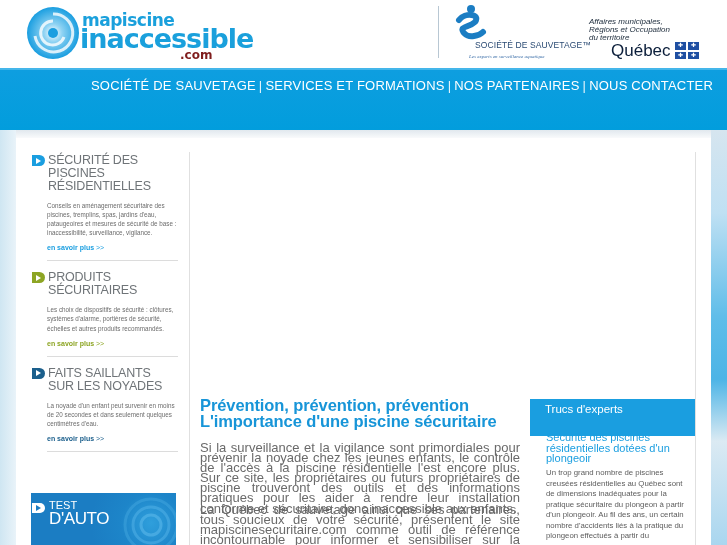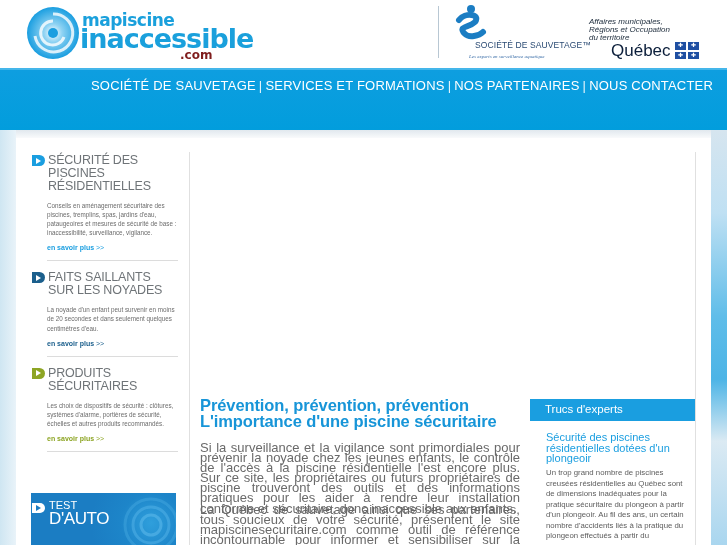--- a/index.html
+++ b/index.html
@@ -149,21 +149,21 @@
   }
   .main-p {
     position: absolute; left: 200px; width: 320px;
     font-size: 13px; line-height: 10.1px; color: #6a6a6a; text-align: justify;
   }
   .p1 { top: 443px; }
   .p2 { top: 505px; }
 
   
   .trucs-head {
-    position: absolute; left: 530px; top: 399px; width: 165px; height: 22px;
+    position: absolute; left: 530px; top: 399px; width: 165px; height: 37px;
     background: #1a9ee0; color: #ffffff; font-size: 11.5px; line-height: 21px; padding-left: 15px;
   }
   .trucs-title {
     position: absolute; left: 546px; top: 432px; width: 145px;
     font-size: 11px; line-height: 10.5px; color: #1a9ee0;
   }
   .trucs-text {
     position: absolute; left: 546px; top: 468px; width: 142px;
     font-size: 7.8px; line-height: 10.5px; color: #5c5c5c;
   }
@@ -247,41 +247,41 @@
         <span>RÉSIDENTIELLES</span>
       </span>
     </div>
     <p class="side-text">Conseils en aménagement sécuritaire des piscines, tremplins, spas, jardins d'eau, pataugeoires et mesures de sécurité de base : inaccessibilité, surveillance, vigilance.</p>
     <a href="#" class="side-more" style="color:#1a9ee0"><span>en savoir plus</span> <span class="arr">&gt;&gt;</span></a>
     <div class="side-divider"></div>
   </div>
 
   <div class="side-block">
     <div class="side-title">
+      <span class="d-icon" style="background:#8da524"></span>
+      <span>
+        <span>PRODUITS</span><br>
+        <span>SÉCURITAIRES</span>
+      </span>
+    </div>
+    <p class="side-text">Les choix de dispositifs de sécurité : clôtures, systèmes d'alarme, portières de sécurité, échelles et autres produits recommandés.</p>
+    <a href="#" class="side-more" style="color:#8da524"><span>en savoir plus</span> <span class="arr">&gt;&gt;</span></a>
+    <div class="side-divider"></div>
+  </div>
+
+  <div class="side-block">
+    <div class="side-title">
       <span class="d-icon" style="background:#1b5f8c"></span>
       <span>
         <span>FAITS SAILLANTS</span><br>
         <span>SUR LES NOYADES</span>
       </span>
     </div>
     <p class="side-text">La noyade d'un enfant peut survenir en moins de 20 secondes et dans seulement quelques centimètres d'eau.</p>
     <a href="#" class="side-more" style="color:#1b5f8c"><span>en savoir plus</span> <span class="arr">&gt;&gt;</span></a>
-    <div class="side-divider"></div>
-  </div>
-
-  <div class="side-block">
-    <div class="side-title">
-      <span class="d-icon" style="background:#8da524"></span>
-      <span>
-        <span>PRODUITS</span><br>
-        <span>SÉCURITAIRES</span>
-      </span>
-    </div>
-    <p class="side-text">Les choix de dispositifs de sécurité : clôtures, systèmes d'alarme, portières de sécurité, échelles et autres produits recommandés.</p>
-    <a href="#" class="side-more" style="color:#8da524"><span>en savoir plus</span> <span class="arr">&gt;&gt;</span></a>
     <div class="side-divider"></div>
   </div>
 </aside>
 
 <div class="test-banner">
   <svg class="test-rings" viewBox="0 0 70 70">
     <circle cx="40" cy="32" r="10" fill="none" stroke="#5ab8ea" stroke-width="3" opacity="0.6"></circle>
     <circle cx="40" cy="32" r="18" fill="none" stroke="#5ab8ea" stroke-width="3" opacity="0.45"></circle>
     <circle cx="40" cy="32" r="26" fill="none" stroke="#5ab8ea" stroke-width="3" opacity="0.3"></circle>
   </svg>

